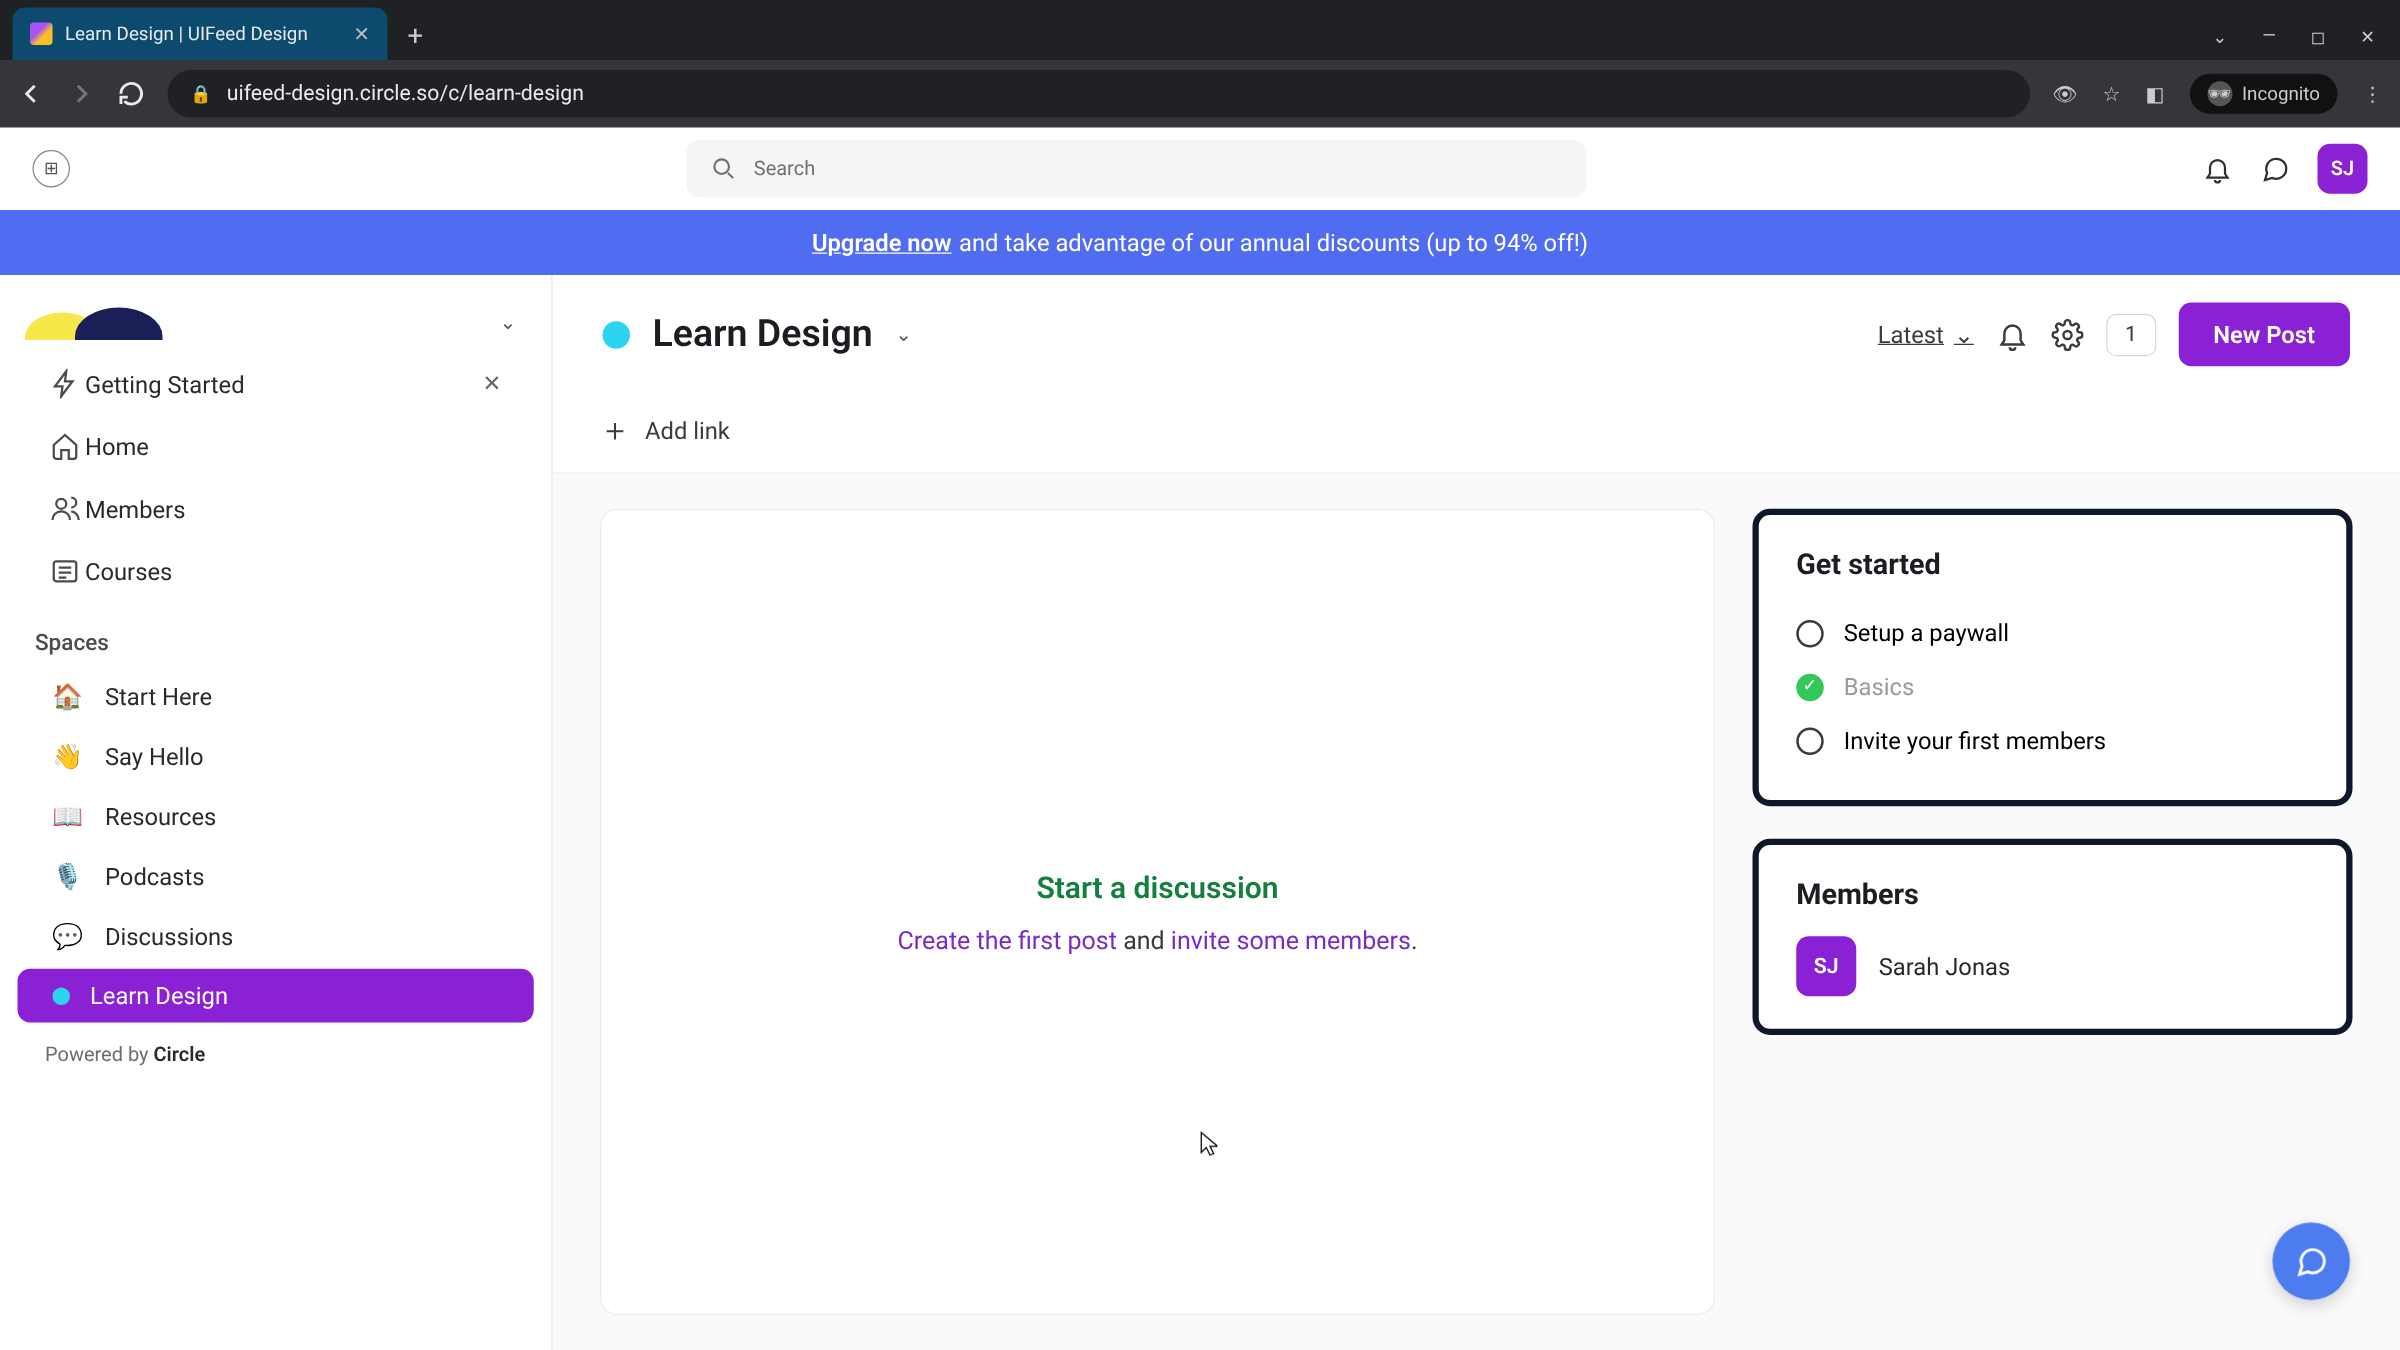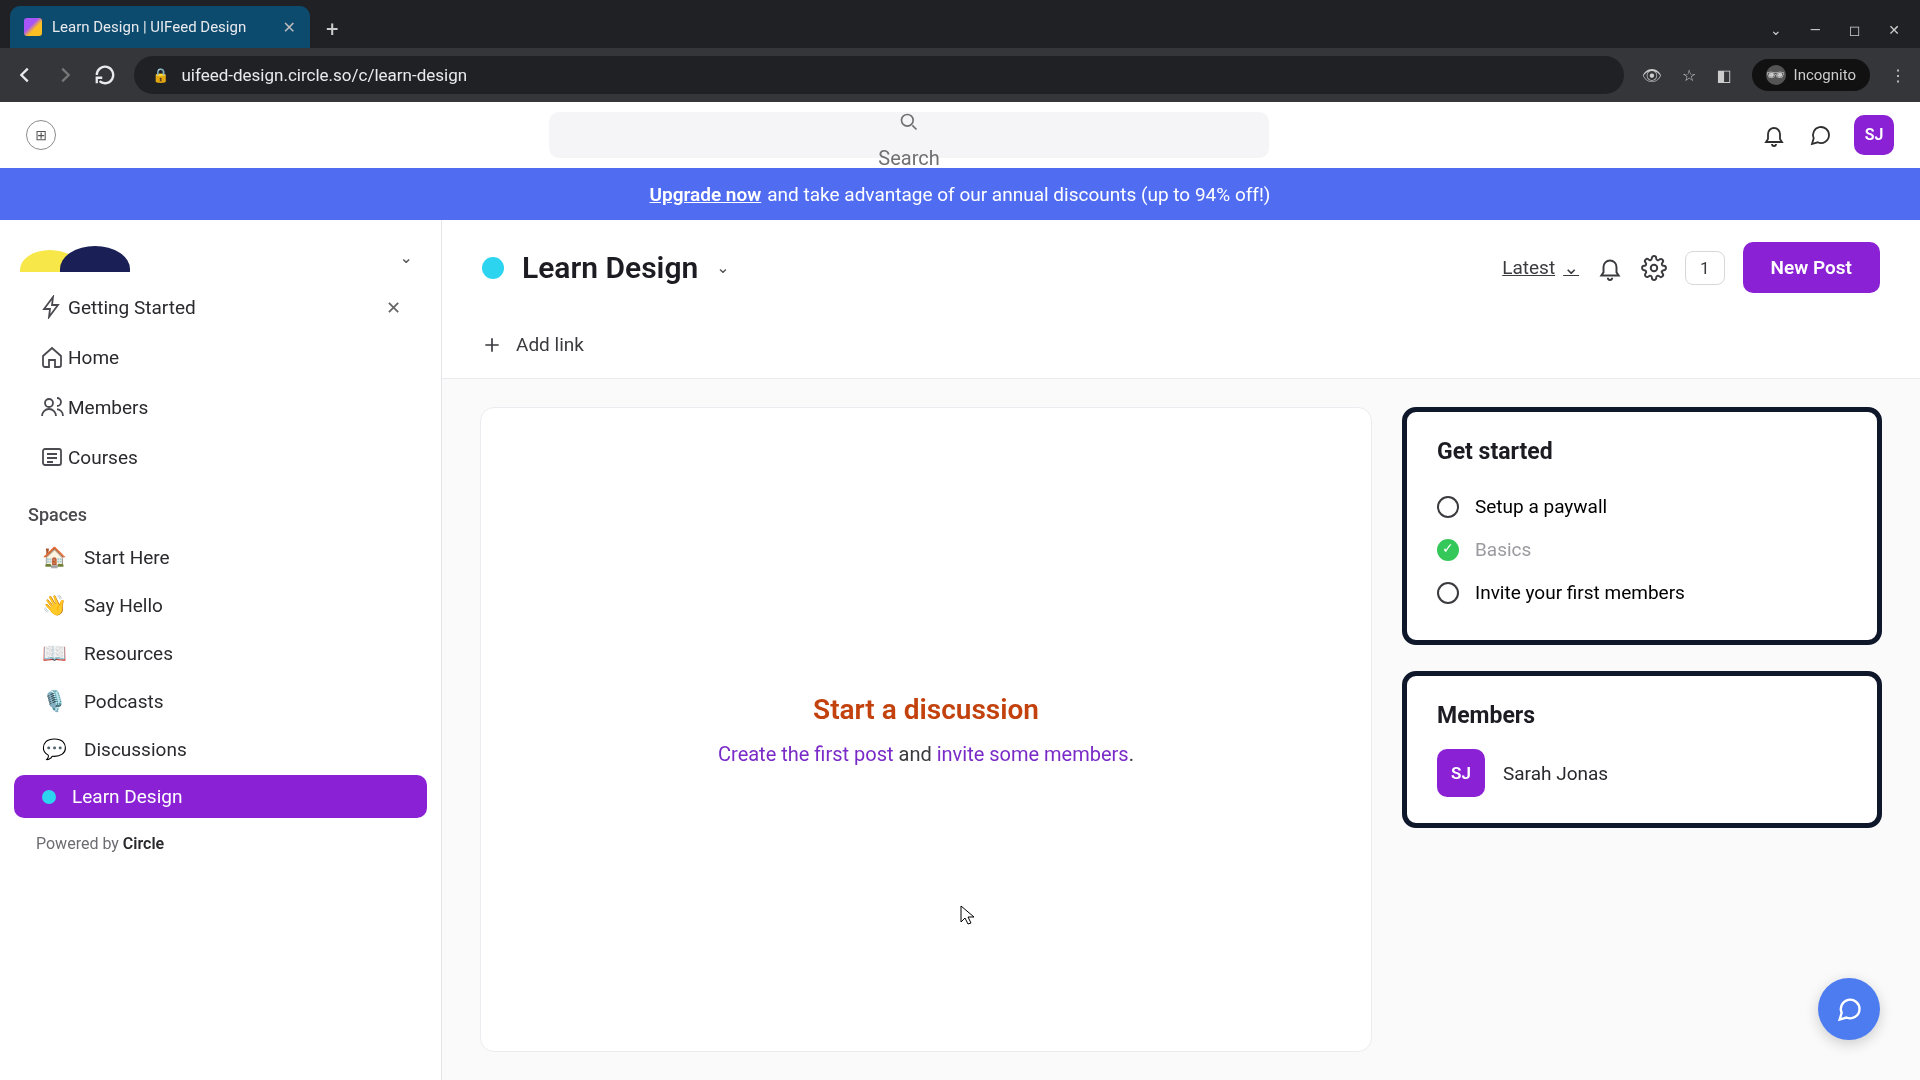--- a/index.html
+++ b/index.html
@@ -19,21 +19,21 @@
   .nav-arrow.dim { color: #777; }
   .urlbox { flex: 1; background: #202124; height: 38px; border-radius: 19px; display: flex; align-items: center; padding: 0 18px; color: #e8eaed; font-size: 17px; gap: 12px; }
   .lock { font-size: 14px; color: #aaa; }
   .omn-right { display:flex; align-items:center; gap: 20px; color:#ccc; }
   .incog-badge { display:flex; align-items:center; gap:8px; background:#111; padding:6px 14px; border-radius: 18px; font-size:15px; }
   .incog-icon { width:20px; height:20px; border-radius:50%; background:#555; display:flex; align-items:center; justify-content:center; }
 
   
   .app-top { height: 66px; display:flex; align-items:center; padding: 0 26px; border-bottom: 1px solid #fff; }
   .apps-btn { width:30px; height:30px; border:1.5px solid #8b8b8b; border-radius:50%; display:flex; align-items:center; justify-content:center; cursor:pointer; color:#555; font-size:14px; }
-  .search { margin: 0 auto; width: 720px; height: 46px; background:#f5f5f7; border-radius:10px; display:flex; align-items:center; padding:0 20px; gap:14px; color:#707070; font-size:20px;flex-direction:column; }
+  .search { margin: 0 auto; width: 720px; height: 46px; background:#f5f5f7; border-radius:10px; display:flex; align-items:center; padding:0 20px; gap:14px; color:#707070; font-size:16px; }
   .top-right { display:flex; align-items:center; gap:22px; }
   .bell, .chat-ico { width:24px; height:24px; color:#2f2f2f; cursor:pointer; }
   .avatar { width:40px; height:40px; border-radius:10px; background:#8b21d4; color:#fff; display:flex; align-items:center; justify-content:center; font-weight:600; font-size:16px; cursor:pointer; }
 
   
   .banner { background:#506cf0; color:#fff; height:52px; display:flex; align-items:center; justify-content:center; font-size:19px; gap:6px; }
   .banner .upg { text-decoration: underline; font-weight:600; cursor:pointer; }
 
   
   .layout { display:flex; height: calc(1080px - 48px - 54px - 66px - 52px); }
@@ -71,21 +71,21 @@
   .hdr-spacer { flex:1; }
   .sort { display:flex; gap:8px; font-size:19px; color:#3a3a3f; cursor:pointer;text-decoration:underline; }
   .hdr-ico { width:26px; height:26px; color:#3a3a3f; cursor:pointer; }
   .count-badge { border:1px solid #d8d8dc; padding:6px 14px; border-radius:8px; font-size:17px; color:#3a3a3f; }
   .new-post { background:#8b21d4; color:#fff; padding: 14px 28px; border-radius:10px; font-size:19px; font-weight:600; cursor:pointer; }
 
   .add-link { display:flex; align-items:center; gap:14px; padding: 18px 40px 22px; font-size:19px; color:#3a3a3f; cursor:pointer; border-bottom:1px solid #eceaef; }
 
   .content-row { display:flex; gap:30px; padding: 28px 38px; background:#fafafb; flex:1; }
   .empty-card { flex:1; background:#fff; border:1px solid #ececf0; border-radius:14px; display:flex; flex-direction:column; align-items:center; justify-content:center; min-height:360px; }
-  .empty-title { font-size:28px; font-weight:600; color:#c2410c; margin-bottom:16px; }
+  .empty-title { font-size:24px; font-weight:600; color:#15803d; margin-bottom:16px; }
   .empty-sub { font-size:20px; color:#3a3a3f; }
   .empty-sub .lnk { color:#7a2bc7; cursor:pointer; }
 
   .side-col { width:480px; display:flex; flex-direction:column; gap:26px; }
   .panel { background:#fff; border:5px solid #0f172a; border-radius:14px; padding: 26px 30px; }
   .panel h3 { font-size:23px; font-weight:700; color:#1c1c22; margin-bottom:20px; }
   .check-row { display:flex; align-items:center; gap:16px; font-size:19px; padding:10px 0; cursor:pointer; }
   .check-row.done { color:#9a9aa0; }
   .chk { width:22px; height:22px; border-radius:50%; border:2px solid #3a3a3f; }
   .chk.done { background:#34c759; border-color:#34c759; position:relative; }

